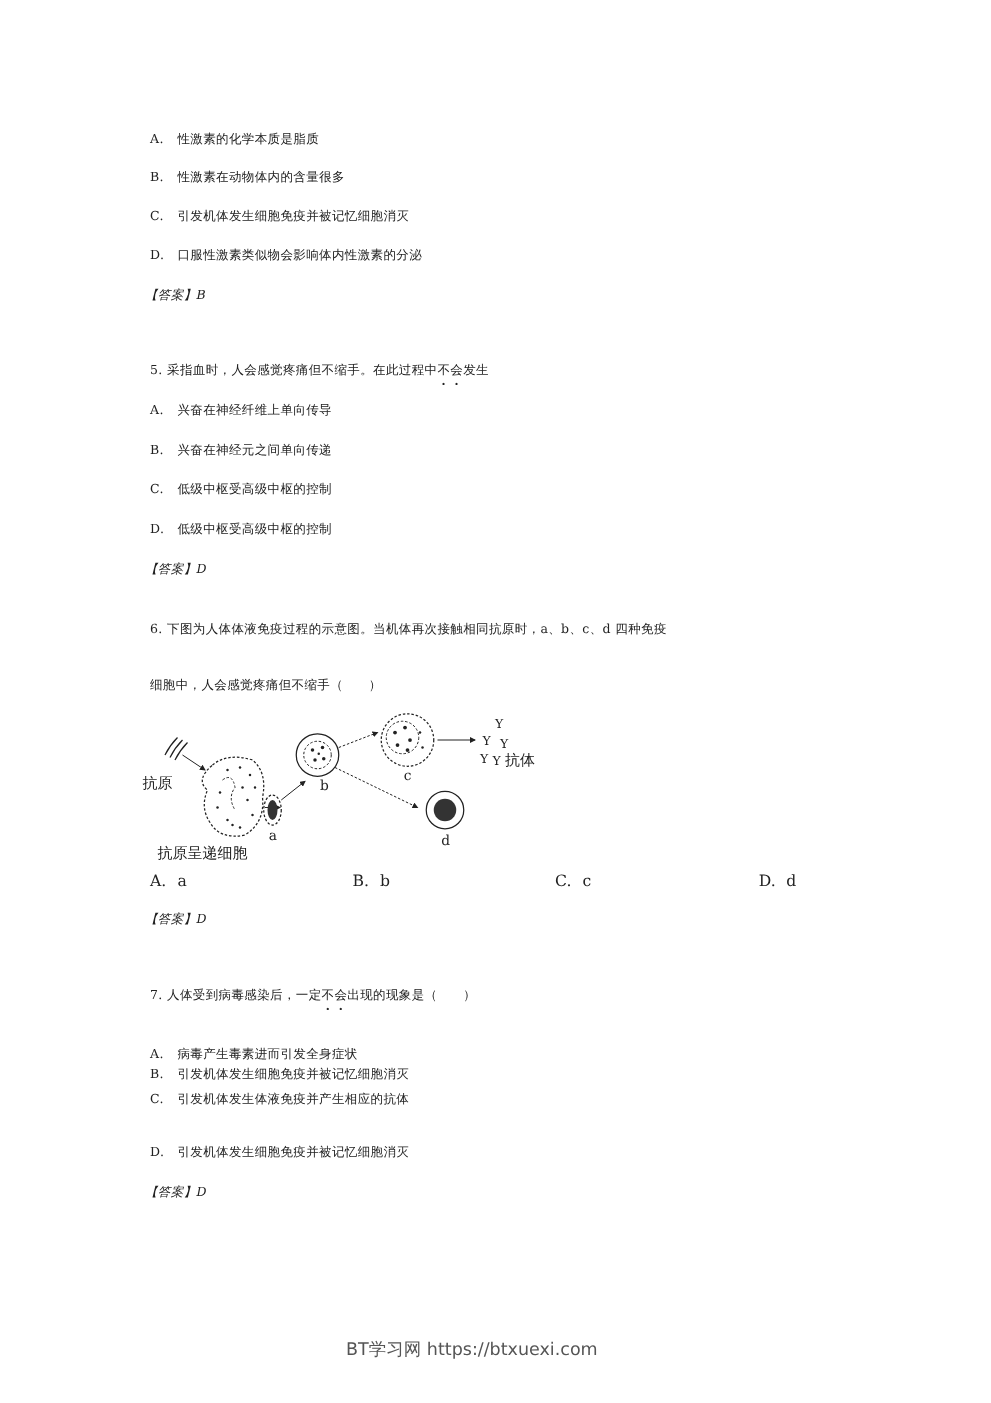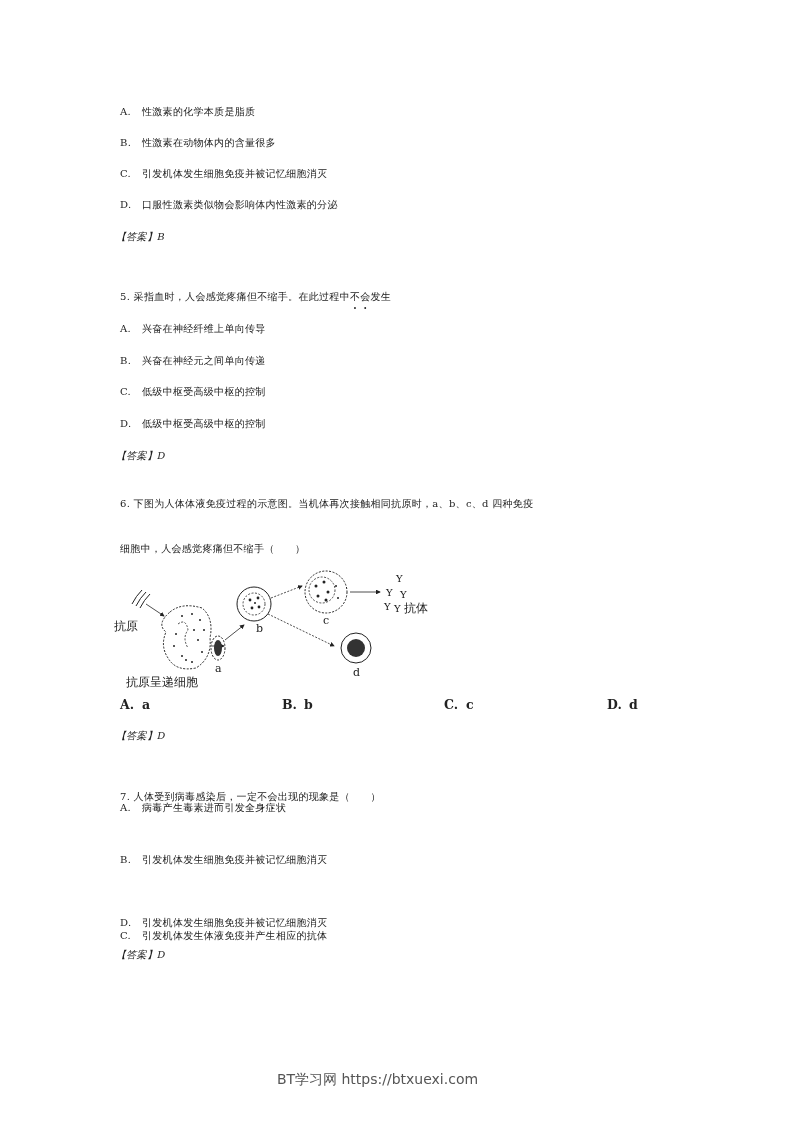--- a/index.html
+++ b/index.html
@@ -4,21 +4,21 @@
 <style>
   html, body { margin: 0; padding: 0; background: #ffffff; }
   body { width: 793px; height: 1122px; position: relative; overflow: hidden;
          font-family: "DejaVu Serif", "Liberation Serif", serif; color: #222; }
   .line { position: absolute; left: 120px; font-size: 10px; line-height: 16px; white-space: nowrap; letter-spacing: 0.3px; }
   .opt-label { display: inline-block; width: 22px; }
   .answer { left: 116px; font-style: italic; }
   .em { position: relative; }
   .em::after { content: "·"; position: absolute; left: 50%; top: 9px; transform: translateX(-50%); font-size: 14px; }
   .row-opts { position: absolute; left: 120px; top: 697px; width: 520px; font-size: 12.5px; line-height: 16px; }
-  .row-opts span.o { position: absolute; white-space: nowrap; font-weight: bold; }
+  .row-opts span.o { position: absolute; white-space: nowrap; }
   .diagram { position: absolute; left: 112px; top: 568px; width: 340px; height: 122px; }
   .footer { position: absolute; top: 1071px; left: 0; width: 755px; text-align: center;
             font-family: "DejaVu Sans", "Liberation Sans", sans-serif; font-size: 14px; color: #555; }
 </style>
 </head>
 <body>
 
 <div class="line" style="top:104px">
   <span class="opt-label">A.</span><span>性激素的化学本质是脂质</span>
 </div>
@@ -149,27 +149,27 @@
   <span class="o" style="left:0"><span class="opt-label">A.</span><span>a</span></span>
   <span class="o" style="left:162px"><span class="opt-label">B.</span><span>b</span></span>
   <span class="o" style="left:324px"><span class="opt-label">C.</span><span>c</span></span>
   <span class="o" style="left:487px"><span class="opt-label">D.</span><span>d</span></span>
 </div>
 <div class="line answer" style="top:728px">【答案】D</div>
 
 <div class="line" style="top:789px">
   <span>7. 人体受到病毒感染后，一定</span><span class="em">不</span><span class="em">会</span><span>出现的现象是（　　）</span>
 </div>
-<div class="line" style="top:800px">
+<div class="line" style="top:836px">
   <span class="opt-label">A.</span><span>病毒产生毒素进而引发全身症状</span>
 </div>
 <div class="line" style="top:852px">
   <span class="opt-label">B.</span><span>引发机体发生细胞免疫并被记忆细胞消灭</span>
 </div>
-<div class="line" style="top:928px">
+<div class="line" style="top:872px">
   <span class="opt-label">C.</span><span>引发机体发生体液免疫并产生相应的抗体</span>
 </div>
 <div class="line" style="top:915px">
   <span class="opt-label">D.</span><span>引发机体发生细胞免疫并被记忆细胞消灭</span>
 </div>
 <div class="line answer" style="top:947px">【答案】D</div>
 
 <div class="footer">BT学习网 https://btxuexi.com</div>
 
 </body></html>

